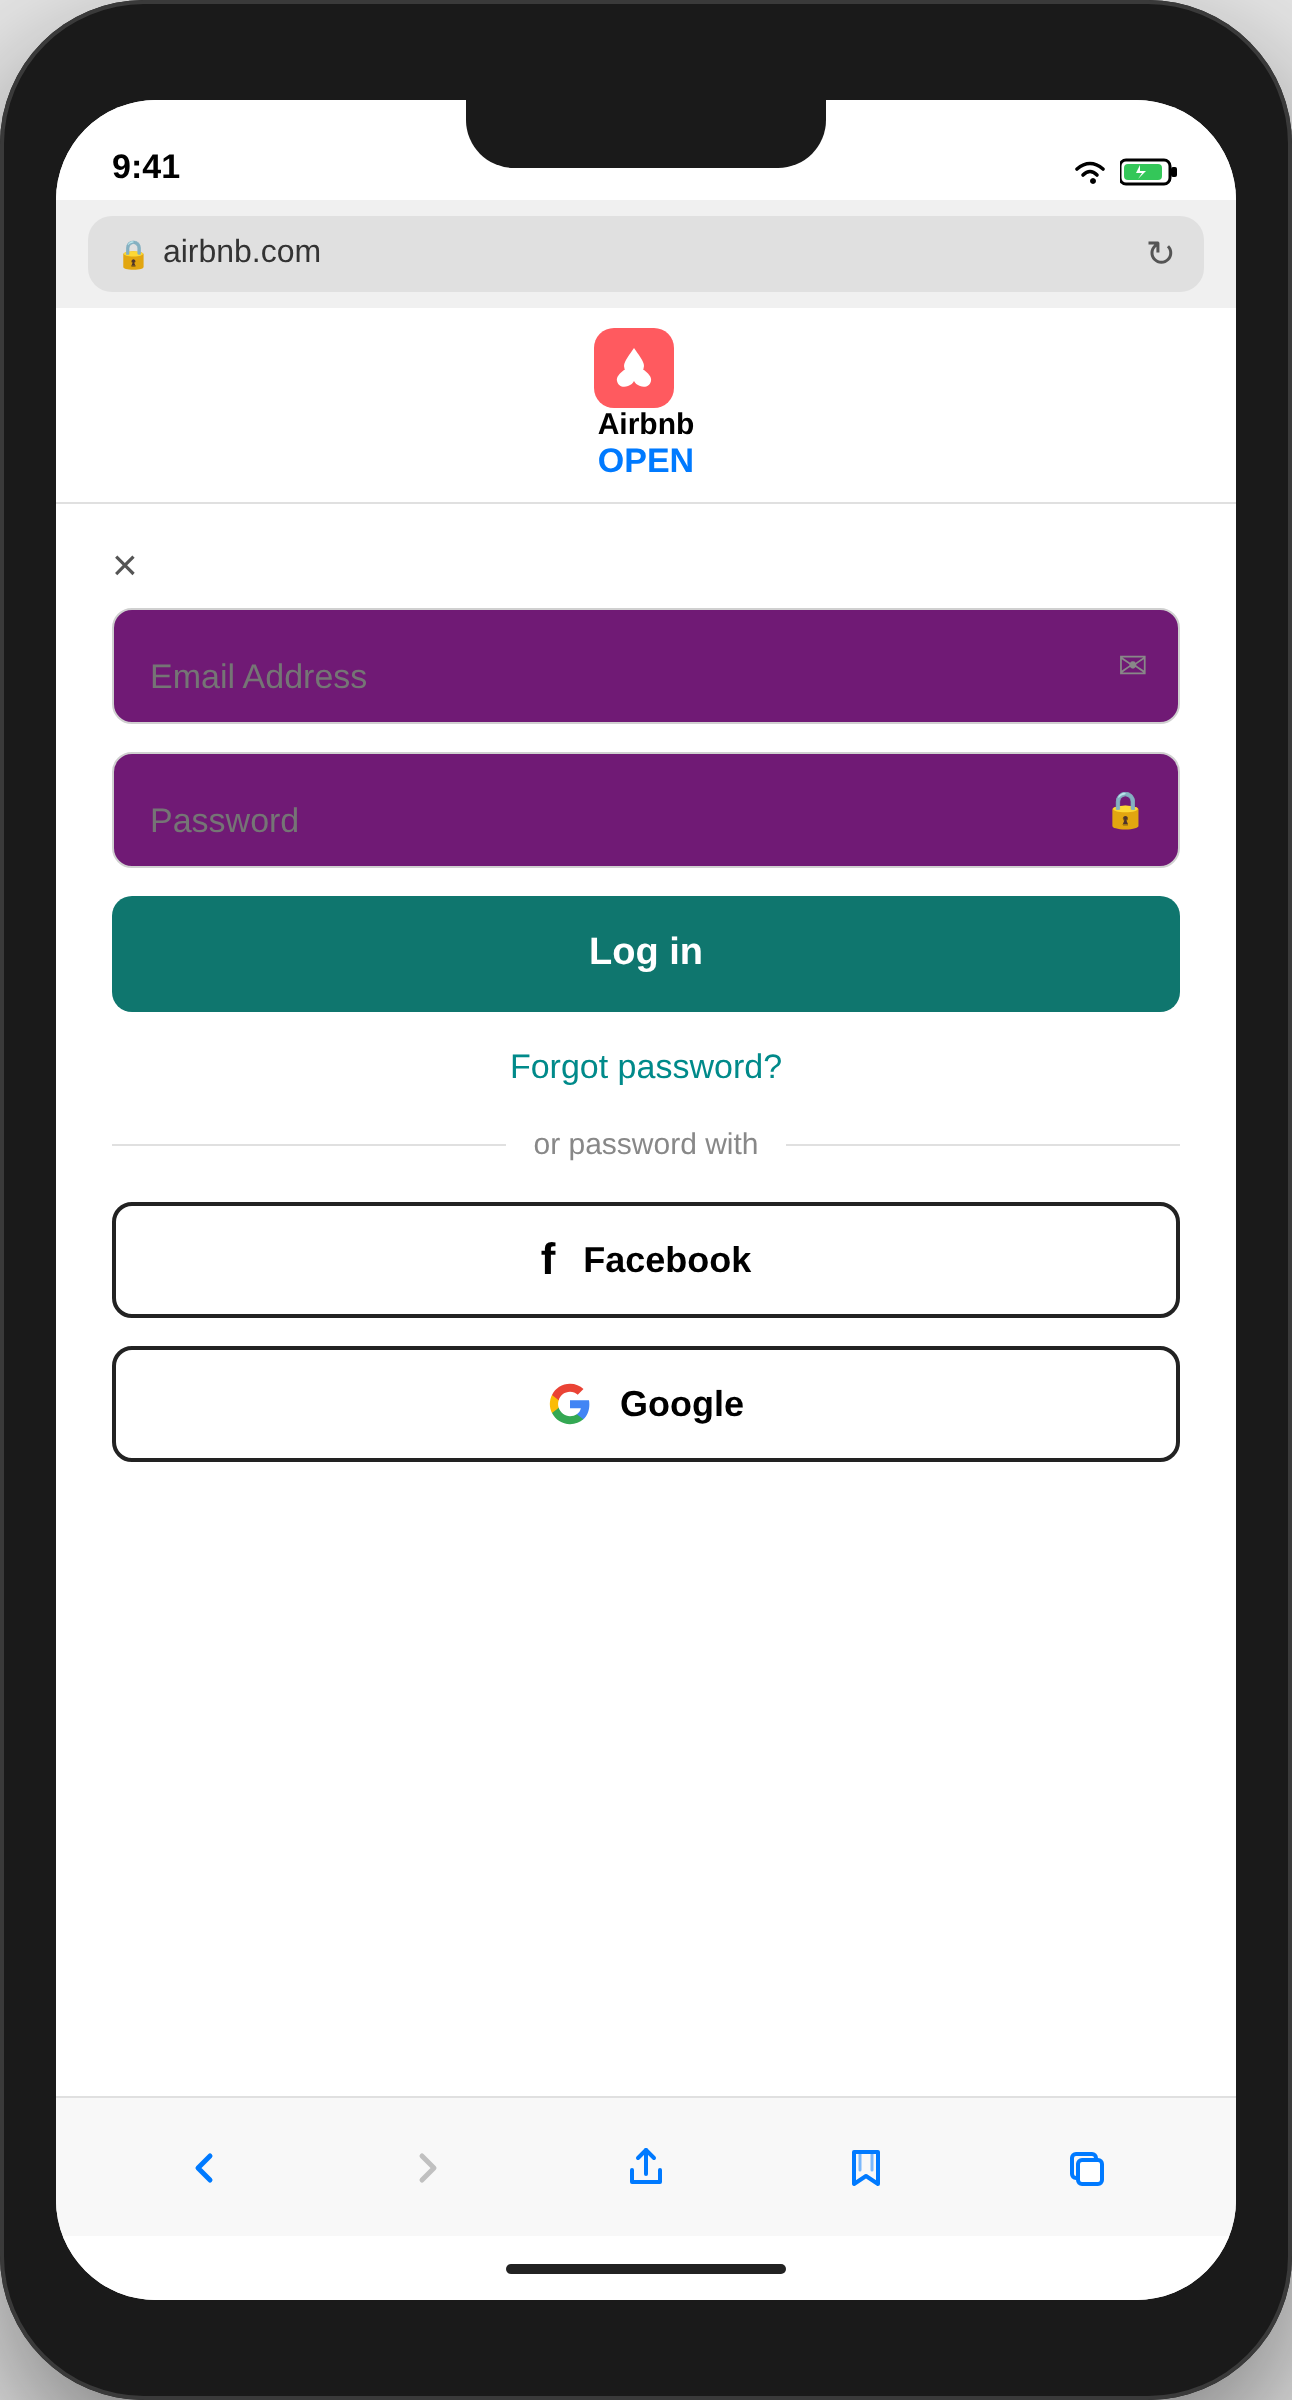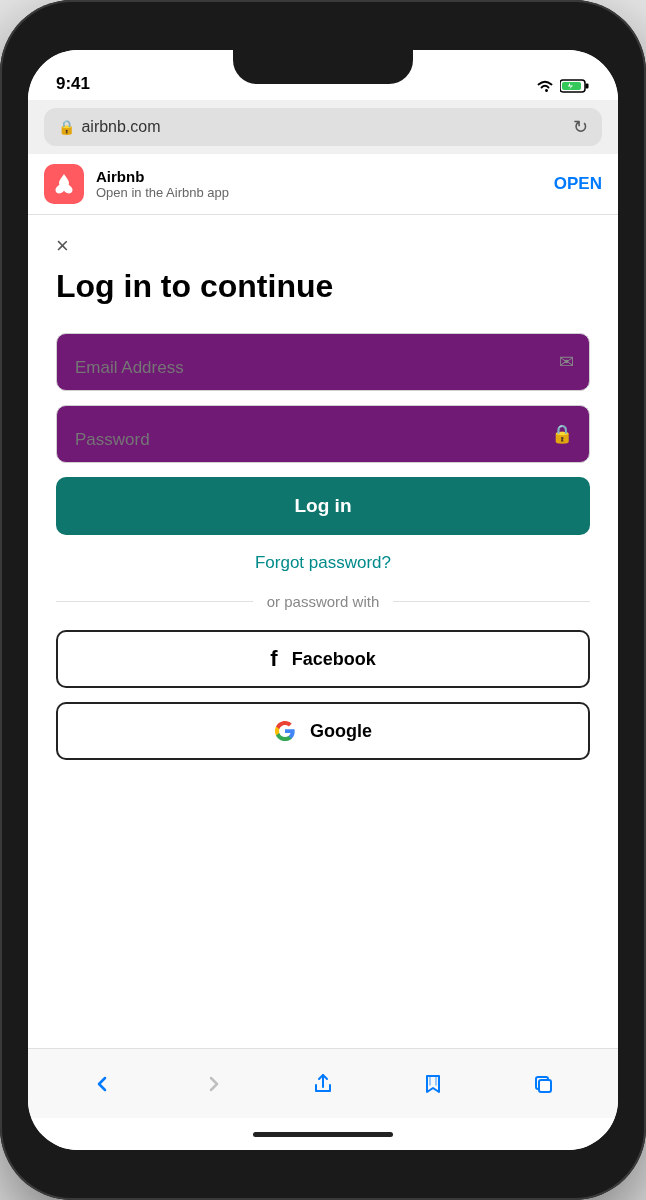--- a/index.html
+++ b/index.html
@@ -121,20 +121,21 @@
       cursor: pointer;
     }
     
     .app-banner {
       background: white;
       display: flex;
       align-items: center;
       padding: 10px 16px;
       border-bottom: 1px solid #e0e0e0;
       flex-shrink: 0;
+      flex-direction: column;
     }
     .app-icon {
       width: 40px;
       height: 40px;
       background: #ff5a5f;
       border-radius: 10px;
       display: flex;
       align-items: center;
       justify-content: center;
       margin-right: 12px;
@@ -387,28 +388,26 @@
     <div class="app-banner">
       <div class="app-icon">
 
         <svg viewBox="0 0 24 24" fill="white">
           <path d="M12 2C10 5 7 8.5 7 11a5 5 0 0010 0c0-2.5-3-6-5-9z"></path>
           <path d="M7 13c-2 1.5-4 3.5-3.5 5.5C4 21 6.5 22 9 21c1.5-.5 2.5-1.5 3-2.5.5 1 1.5 2 3 2.5 2.5 1 5 0 5.5-2.5.5-2-1.5-4-3.5-5.5"></path>
         </svg>
       </div>
       <div class="app-info">
         <div class="app-name">Airbnb</div>
-        <div class="app-subtitle">Open in the Airbnb app</div>
       </div>
       <button class="open-btn">OPEN</button>
     </div>
 
     <div class="content">
       <div class="close-btn">×</div>
-      <h1 class="login-title">Log in to continue</h1>
 
       
       <div class="input-group">
         <input type="email" class="input-field" placeholder="Email Address" style="">
         <span class="input-icon">✉</span>
       </div>
 
       
       <div class="input-group">
         <input type="password" class="input-field" placeholder="Password" style="">

